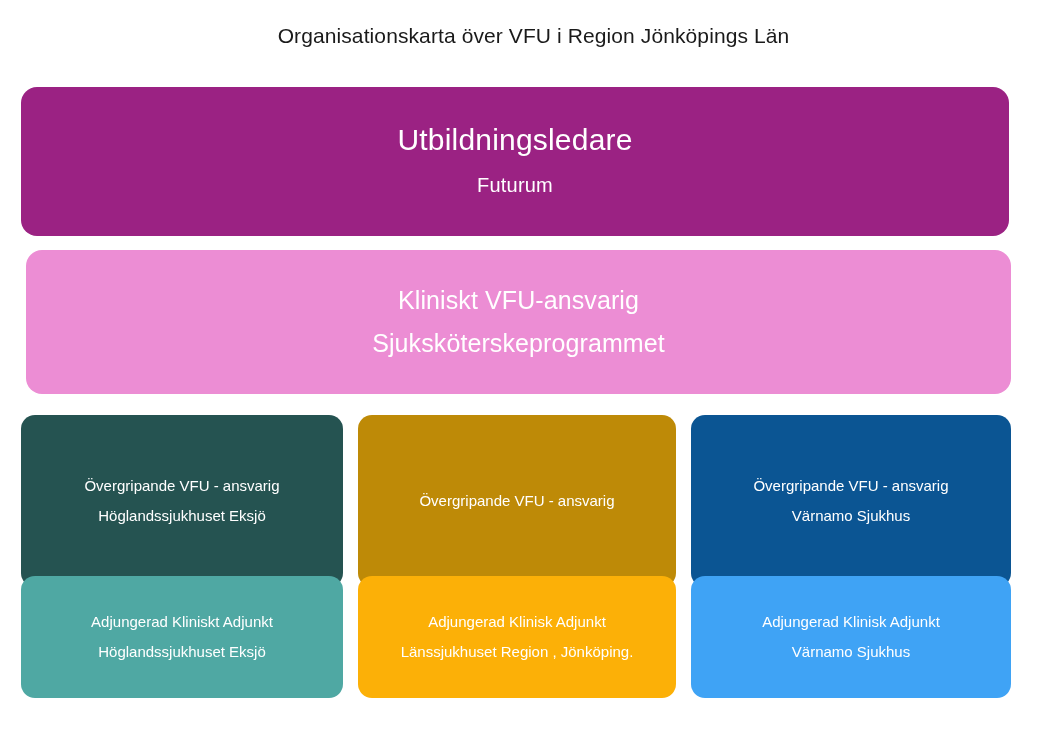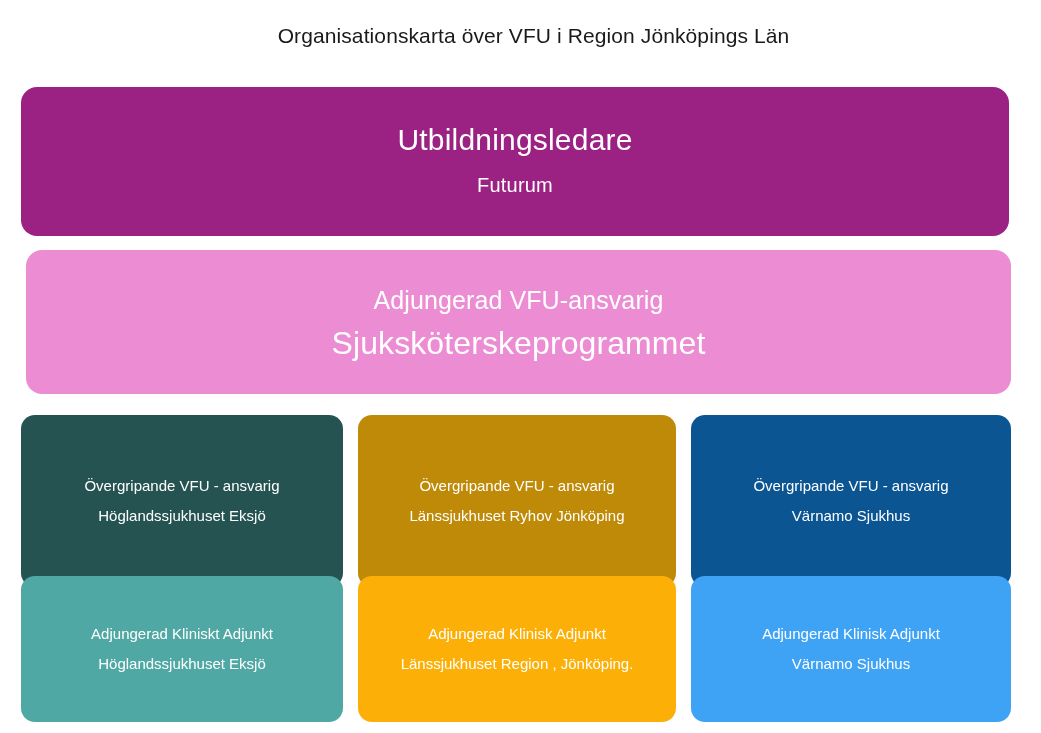--- a/index.html
+++ b/index.html
@@ -79,39 +79,39 @@
     width: 985px;
     height: 144px;
     border-radius: 16px;
   }
   .node-level-2 .line-1 {
     font-size: 25px;
     line-height: 43px;
     letter-spacing: 0.1px;
   }
   .node-level-2 .line-2 {
-    font-size: 32px;
+    font-size: 25px;
     line-height: 43px;
     letter-spacing: 0.1px;
   }
 
   
   .node-level-3 {
     top: 415px;
     height: 172px;
   }
   .node-level-3 .line {
     font-size: 15px;
     line-height: 30px;
   }
 
   
   .node-level-4 {
     top: 576px;
-    height: 146px;
+    height: 122px;
   }
   .node-level-4 .line {
     font-size: 15px;
     line-height: 30px;
   }
 
   
   .col-1 { left: 21px;  width: 322px; }
   .col-2 { left: 358px; width: 318px; }
   .col-3 { left: 691px; width: 320px; }
@@ -122,32 +122,31 @@
 <div id="chart-root">
 
   <div class="chart-title">Organisationskarta över VFU i Region Jönköpings Län</div>
 
   <div class="node node-level-1" style="background-color: rgb(155, 34, 131);">
     <span class="line line-1">Utbildningsledare</span>
     <span class="line line-2">Futurum</span>
   </div>
 
   <div class="node node-level-2" style="background-color: rgb(236, 141, 212);">
-    <span class="line line-1">Adjungerad VFU-ansvarig</span>
+    <span class="line line-1">Kliniskt VFU-ansvarig</span>
     <span class="line line-2">Sjuksköterskeprogrammet</span>
   </div>
 
   <div class="node node-level-3 col-1" style="background-color: rgb(37, 83, 81);">
     <span class="line line-1">Övergripande VFU - ansvarig</span>
     <span class="line line-2">Höglandssjukhuset Eksjö</span>
   </div>
 
   <div class="node node-level-3 col-2" style="background-color: rgb(190, 138, 7);">
     <span class="line line-1">Övergripande VFU - ansvarig</span>
-    <span class="line line-2">Länssjukhuset Ryhov Jönköping</span>
   </div>
 
   <div class="node node-level-3 col-3" style="background-color: rgb(11, 85, 147);">
     <span class="line line-1">Övergripande VFU - ansvarig</span>
     <span class="line line-2">Värnamo Sjukhus</span>
   </div>
 
   <div class="node node-level-4 col-1" style="background-color: rgb(79, 168, 163);">
     <span class="line line-1">Adjungerad Kliniskt Adjunkt</span>
     <span class="line line-2">Höglandssjukhuset Eksjö</span>

